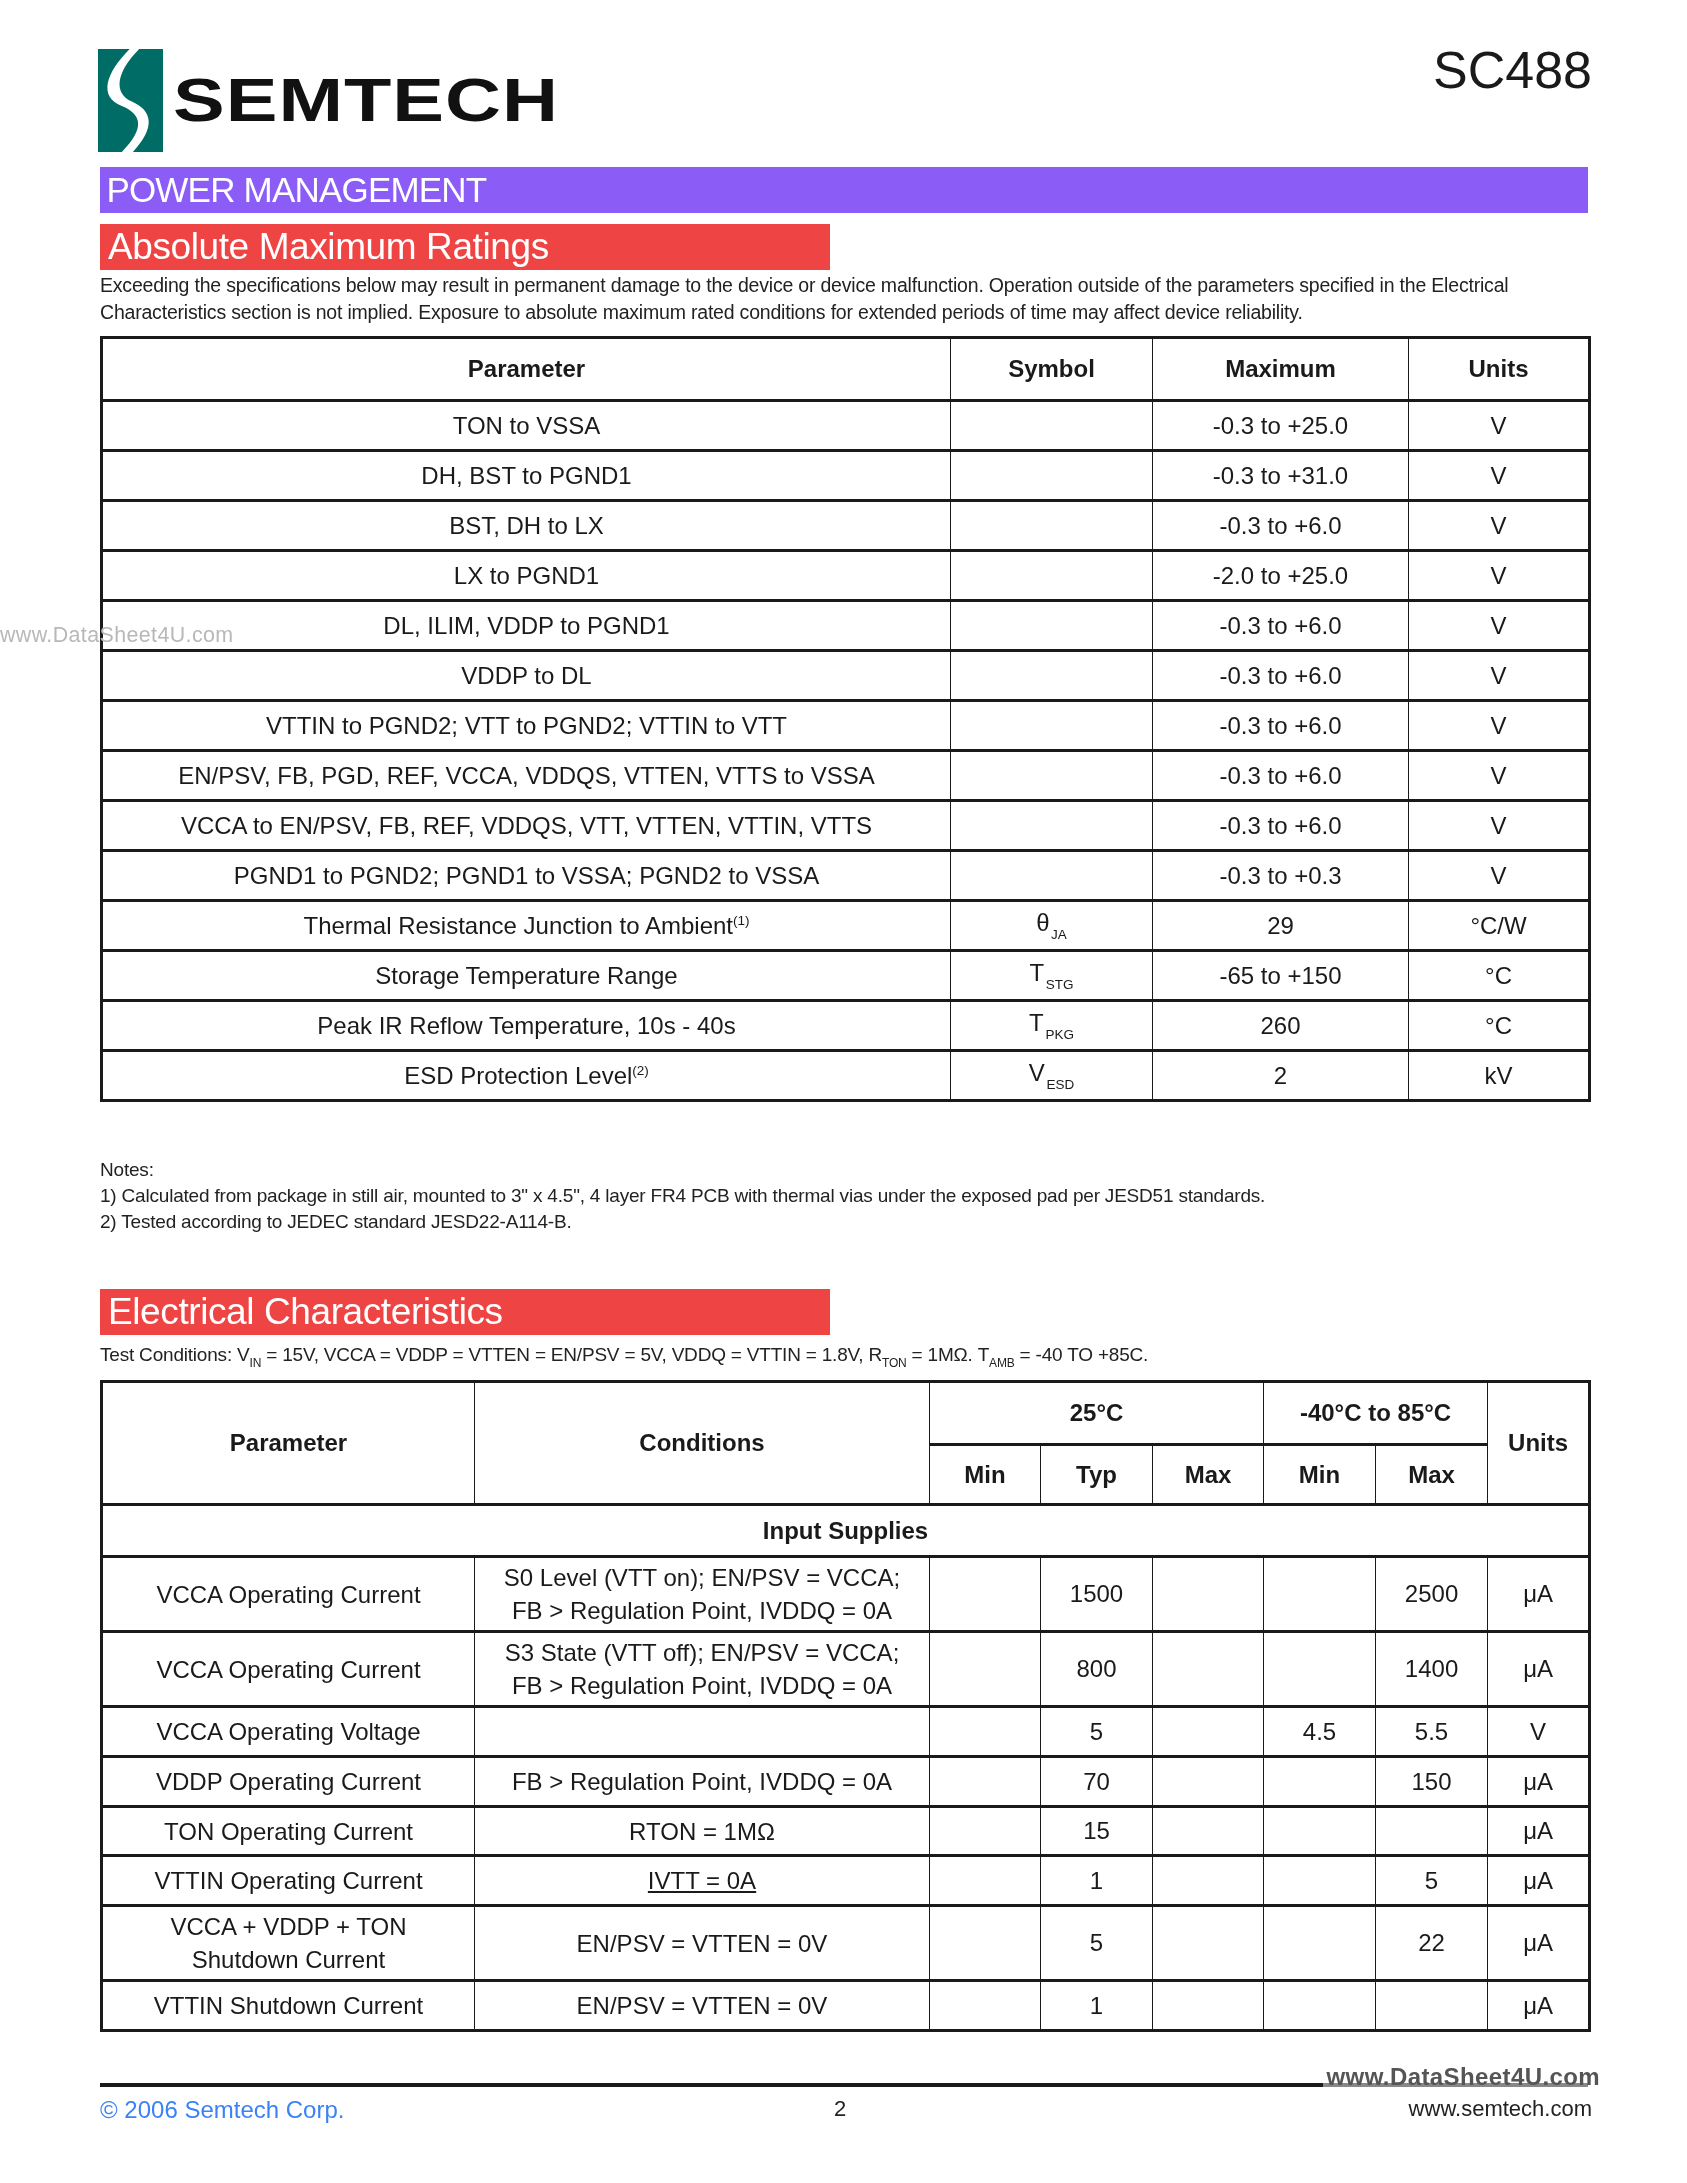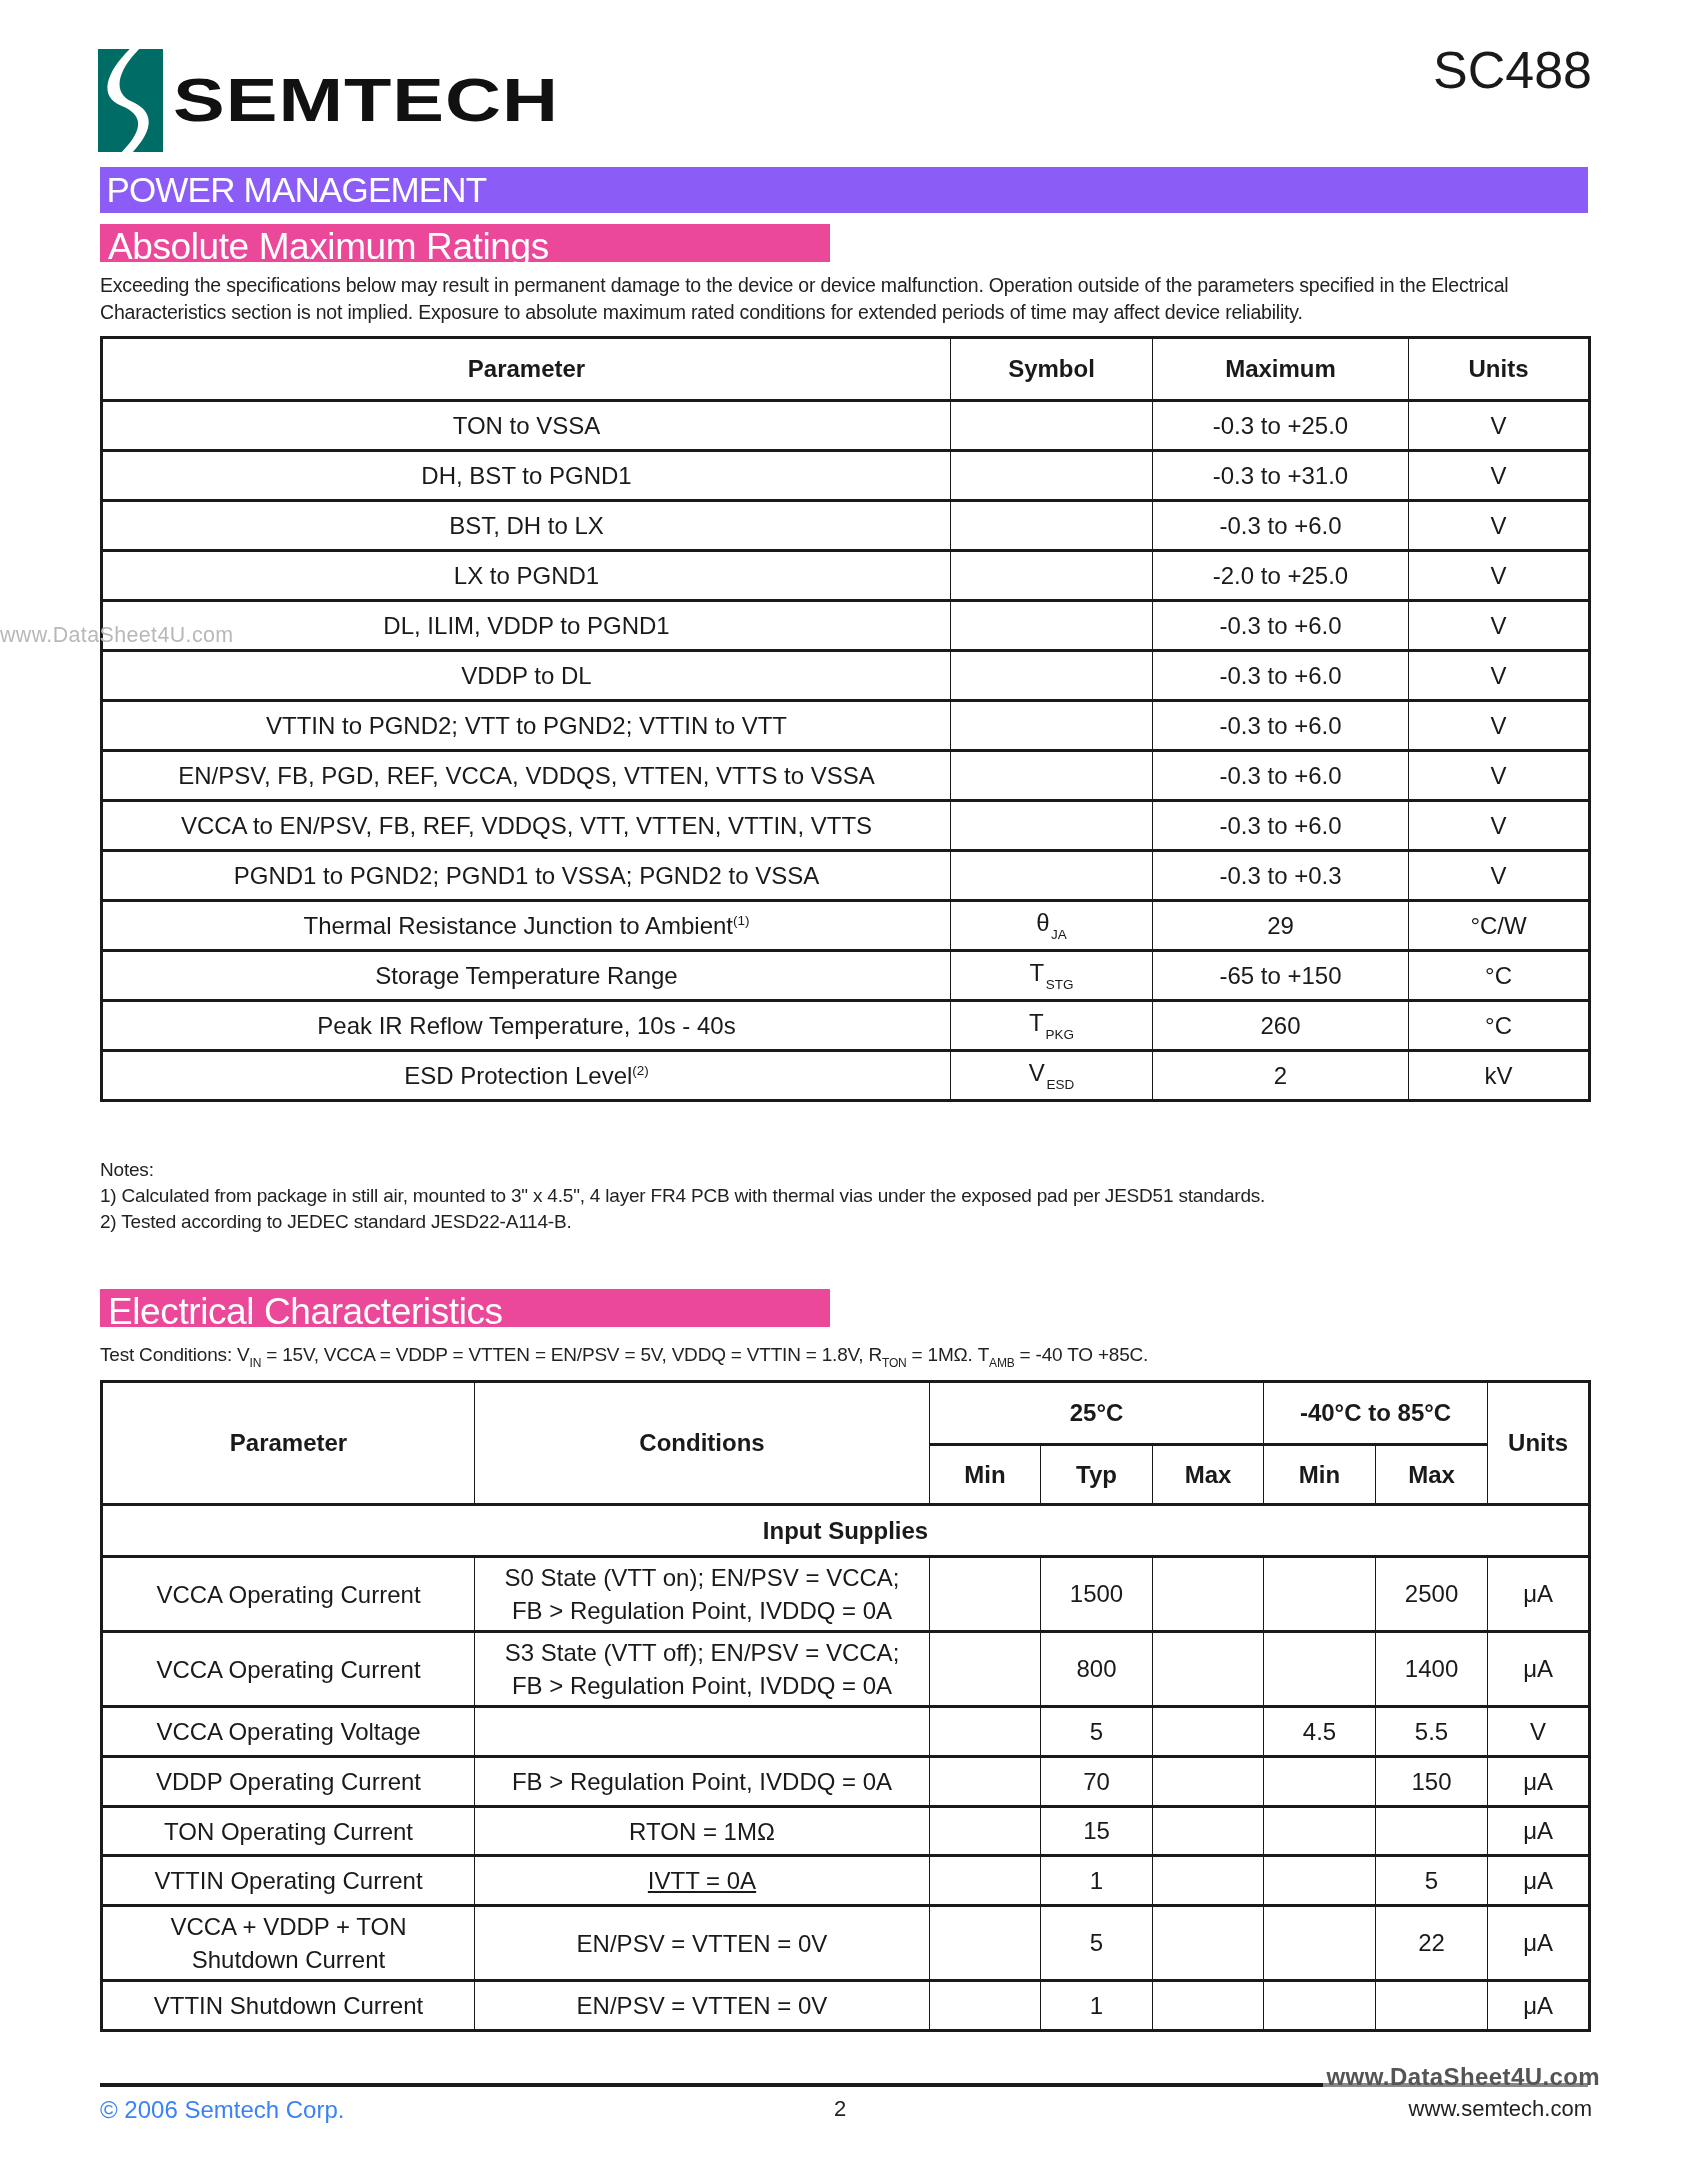--- a/index.html
+++ b/index.html
@@ -8,21 +8,21 @@
   .abs { position:absolute; }
 
   
   .logo-mark { left:98px; top:49px; width:65px; height:103px; background:#006c66; overflow:hidden; }
   .logo-word { left:173px; top:68px; font-family:"Liberation Sans", sans-serif; font-weight:bold;
                font-size:62px; letter-spacing:0.8px; color:#111; line-height:64px; transform:scaleX(1.25); transform-origin:left center; }
   .part-number { right:95px; top:38px; font-size:52px; font-weight:normal; color:#1a1a1a; line-height:64px; }
 
   .bar-full { left:100px; top:167px; width:1488px; height:46px; background:#8b5cf6; color:#fff;
               font-size:35px; line-height:46px; padding-left:6.4px; box-sizing:border-box; letter-spacing:-0.8px; }
-  .bar-section { left:100px; width:730px; height:38px; background:#ec4899; color:#fff;
+  .bar-section { left:100px; width:730px; height:46px; background:#ef4444; color:#fff;
                  font-size:37px; line-height:46px; padding-left:8px; box-sizing:border-box; letter-spacing:-0.4px; }
 
   .intro { left:100px; top:272px; width:1493px; font-size:19.5px; line-height:27px; color:#222; letter-spacing:-0.2px; }
 
   
   table.grid { position:absolute; border-collapse:collapse; table-layout:fixed; }
   table.grid td, table.grid th { border-left:1.6px solid #1a1a1a; border-right:1.6px solid #1a1a1a;
       border-top:3.2px solid #1a1a1a; border-bottom:3.2px solid #1a1a1a; padding:0 11px;
       font-size:24px; color:#1a1a1a; box-sizing:border-box; }
   table.grid th { font-weight:bold; }
@@ -207,21 +207,21 @@
       <th class="c">Max</th>
     </tr>
   </thead>
   <tbody id="ecBody">
     <tr style="height:52px;">
       <td class="l" colspan="8" style="font-weight:bold;">Input Supplies</td>
     </tr>
   <tr style="height:75px;">
         <td class="l" style="line-height:33px;">VCCA Operating Current</td>
         <td class="c" style="line-height:33px; padding:0 4.8px;">
-          <div>S0 State (VTT on);  EN/PSV = VCCA;</div>
+          <div>S0 Level (VTT on);  EN/PSV = VCCA;</div>
           <div>FB &gt; Regulation Point, IVDDQ = 0A</div>
         </td>
         <td class="c"></td>
         <td class="c">1500</td>
         <td class="c"></td>
         <td class="c"></td>
         <td class="c">2500</td>
         <td class="c">μA</td>
       </tr>
       <tr style="height:75px;">

